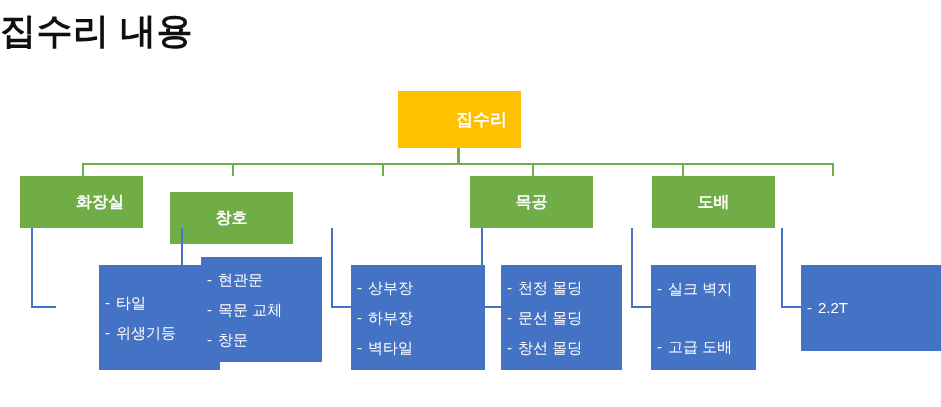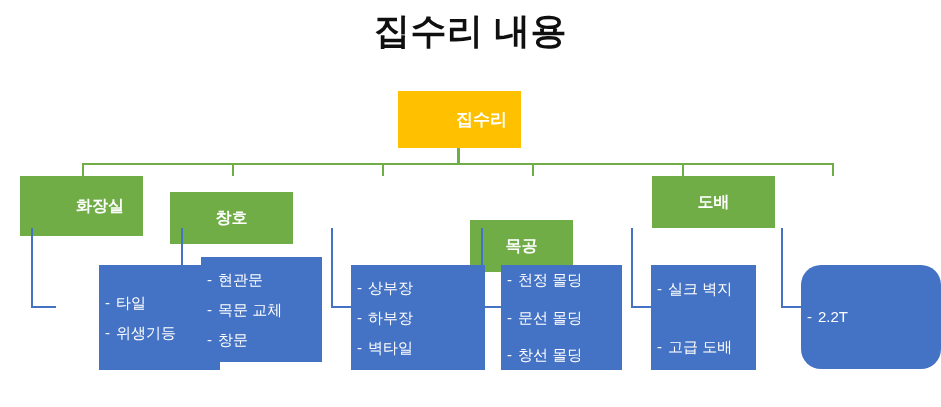--- a/index.html
+++ b/index.html
@@ -16,21 +16,20 @@
   #chart-root {
     position: relative;
     width: 941px;
     height: 407px;
   }
   #page-title {
     position: absolute;
     left: 0;
     top: 8px;
     width: 941px;
-    text-align: center;
     font-size: 36px;
     font-weight: bold;
     color: #0f0f0f;
     letter-spacing: 0.5px;
     line-height: 46px;
     white-space: nowrap;
   }
   .node {
     position: absolute;
     box-sizing: border-box;
@@ -95,27 +94,27 @@
   <div class="conn" style="left:457px; top:148px; width:3px; height:16px;"></div>
   <div class="conn" style="left:82px; top:163px; width:751px; height:2px;"></div>
 
   <div class="conn" style="left:82px; top:163px; width:2px; height:13px;"></div>
   <div class="conn" style="left:232px; top:163px; width:2px; height:13px;"></div>
   <div class="conn" style="left:382px; top:163px; width:2px; height:13px;"></div>
   <div class="conn" style="left:532px; top:163px; width:2px; height:13px;"></div>
   <div class="conn" style="left:682px; top:163px; width:2px; height:13px;"></div>
   <div class="conn" style="left:832px; top:163px; width:2px; height:13px;"></div>
 
-  <div class="node node-branch" style="left:20px; top:176px; width:123px; height:60px;padding-left:37px;">
+  <div class="node node-branch" style="left:20px; top:176px; width:123px; height:52px;padding-left:37px;">
     <span>화장실</span>
   </div>
   <div class="node node-branch" style="left:170px; top:192px; width:123px; height:52px;">
     <span>창호</span>
   </div>
-  <div class="node node-branch" style="left:470px; top:176px; width:103px; height:52px;margin-top:44px;">
+  <div class="node node-branch" style="left:470px; top:176px; width:123px; height:52px;">
     <span>목공</span>
   </div>
   <div class="node node-branch" style="left:620px; top:176px; width:123px; height:52px;margin-left:32px;">
     <span>도배</span>
   </div>
 
   <div class="conn-blue" style="left:31px; top:228px; width:2px; height:80px;"></div>
   <div class="conn-blue" style="left:31px; top:306px; width:25px; height:2px;"></div>
 
   <div class="conn-blue" style="left:181px; top:228px; width:2px; height:80px;"></div>
@@ -159,40 +158,40 @@
       <span class="dash">-</span><span>상부장</span>
     </div>
     <div class="leaf-item">
       <span class="dash">-</span><span>하부장</span>
     </div>
     <div class="leaf-item">
       <span class="dash">-</span><span>벽타일</span>
     </div>
   </div>
 
-  <div class="leafbox" style="left:501px; top:265px; width:121px; height:105px;justify-content:space-between;">
+  <div class="leafbox" style="left:501px; top:265px; width:121px; height:105px;">
     <div class="leaf-item">
       <span class="dash">-</span><span>천정 몰딩</span>
     </div>
     <div class="leaf-item">
       <span class="dash">-</span><span>문선 몰딩</span>
     </div>
     <div class="leaf-item">
       <span class="dash">-</span><span>창선 몰딩</span>
     </div>
   </div>
 
   <div class="leafbox" style="left:651px; top:265px; width:105px; height:105px;gap:28px;">
     <div class="leaf-item">
       <span class="dash">-</span><span>실크 벽지</span>
     </div>
     <div class="leaf-item">
       <span class="dash">-</span><span>고급 도배</span>
     </div>
   </div>
 
-  <div class="leafbox" style="left:801px; top:265px; width:140px; height:104px;border-radius:20px;">
+  <div class="leafbox" style="left:801px; top:265px; width:140px; height:86px;">
     <div class="leaf-item">
       <span class="dash">-</span><span>2.2T</span>
     </div>
   </div>
 
 </div>
 
 </body></html>

